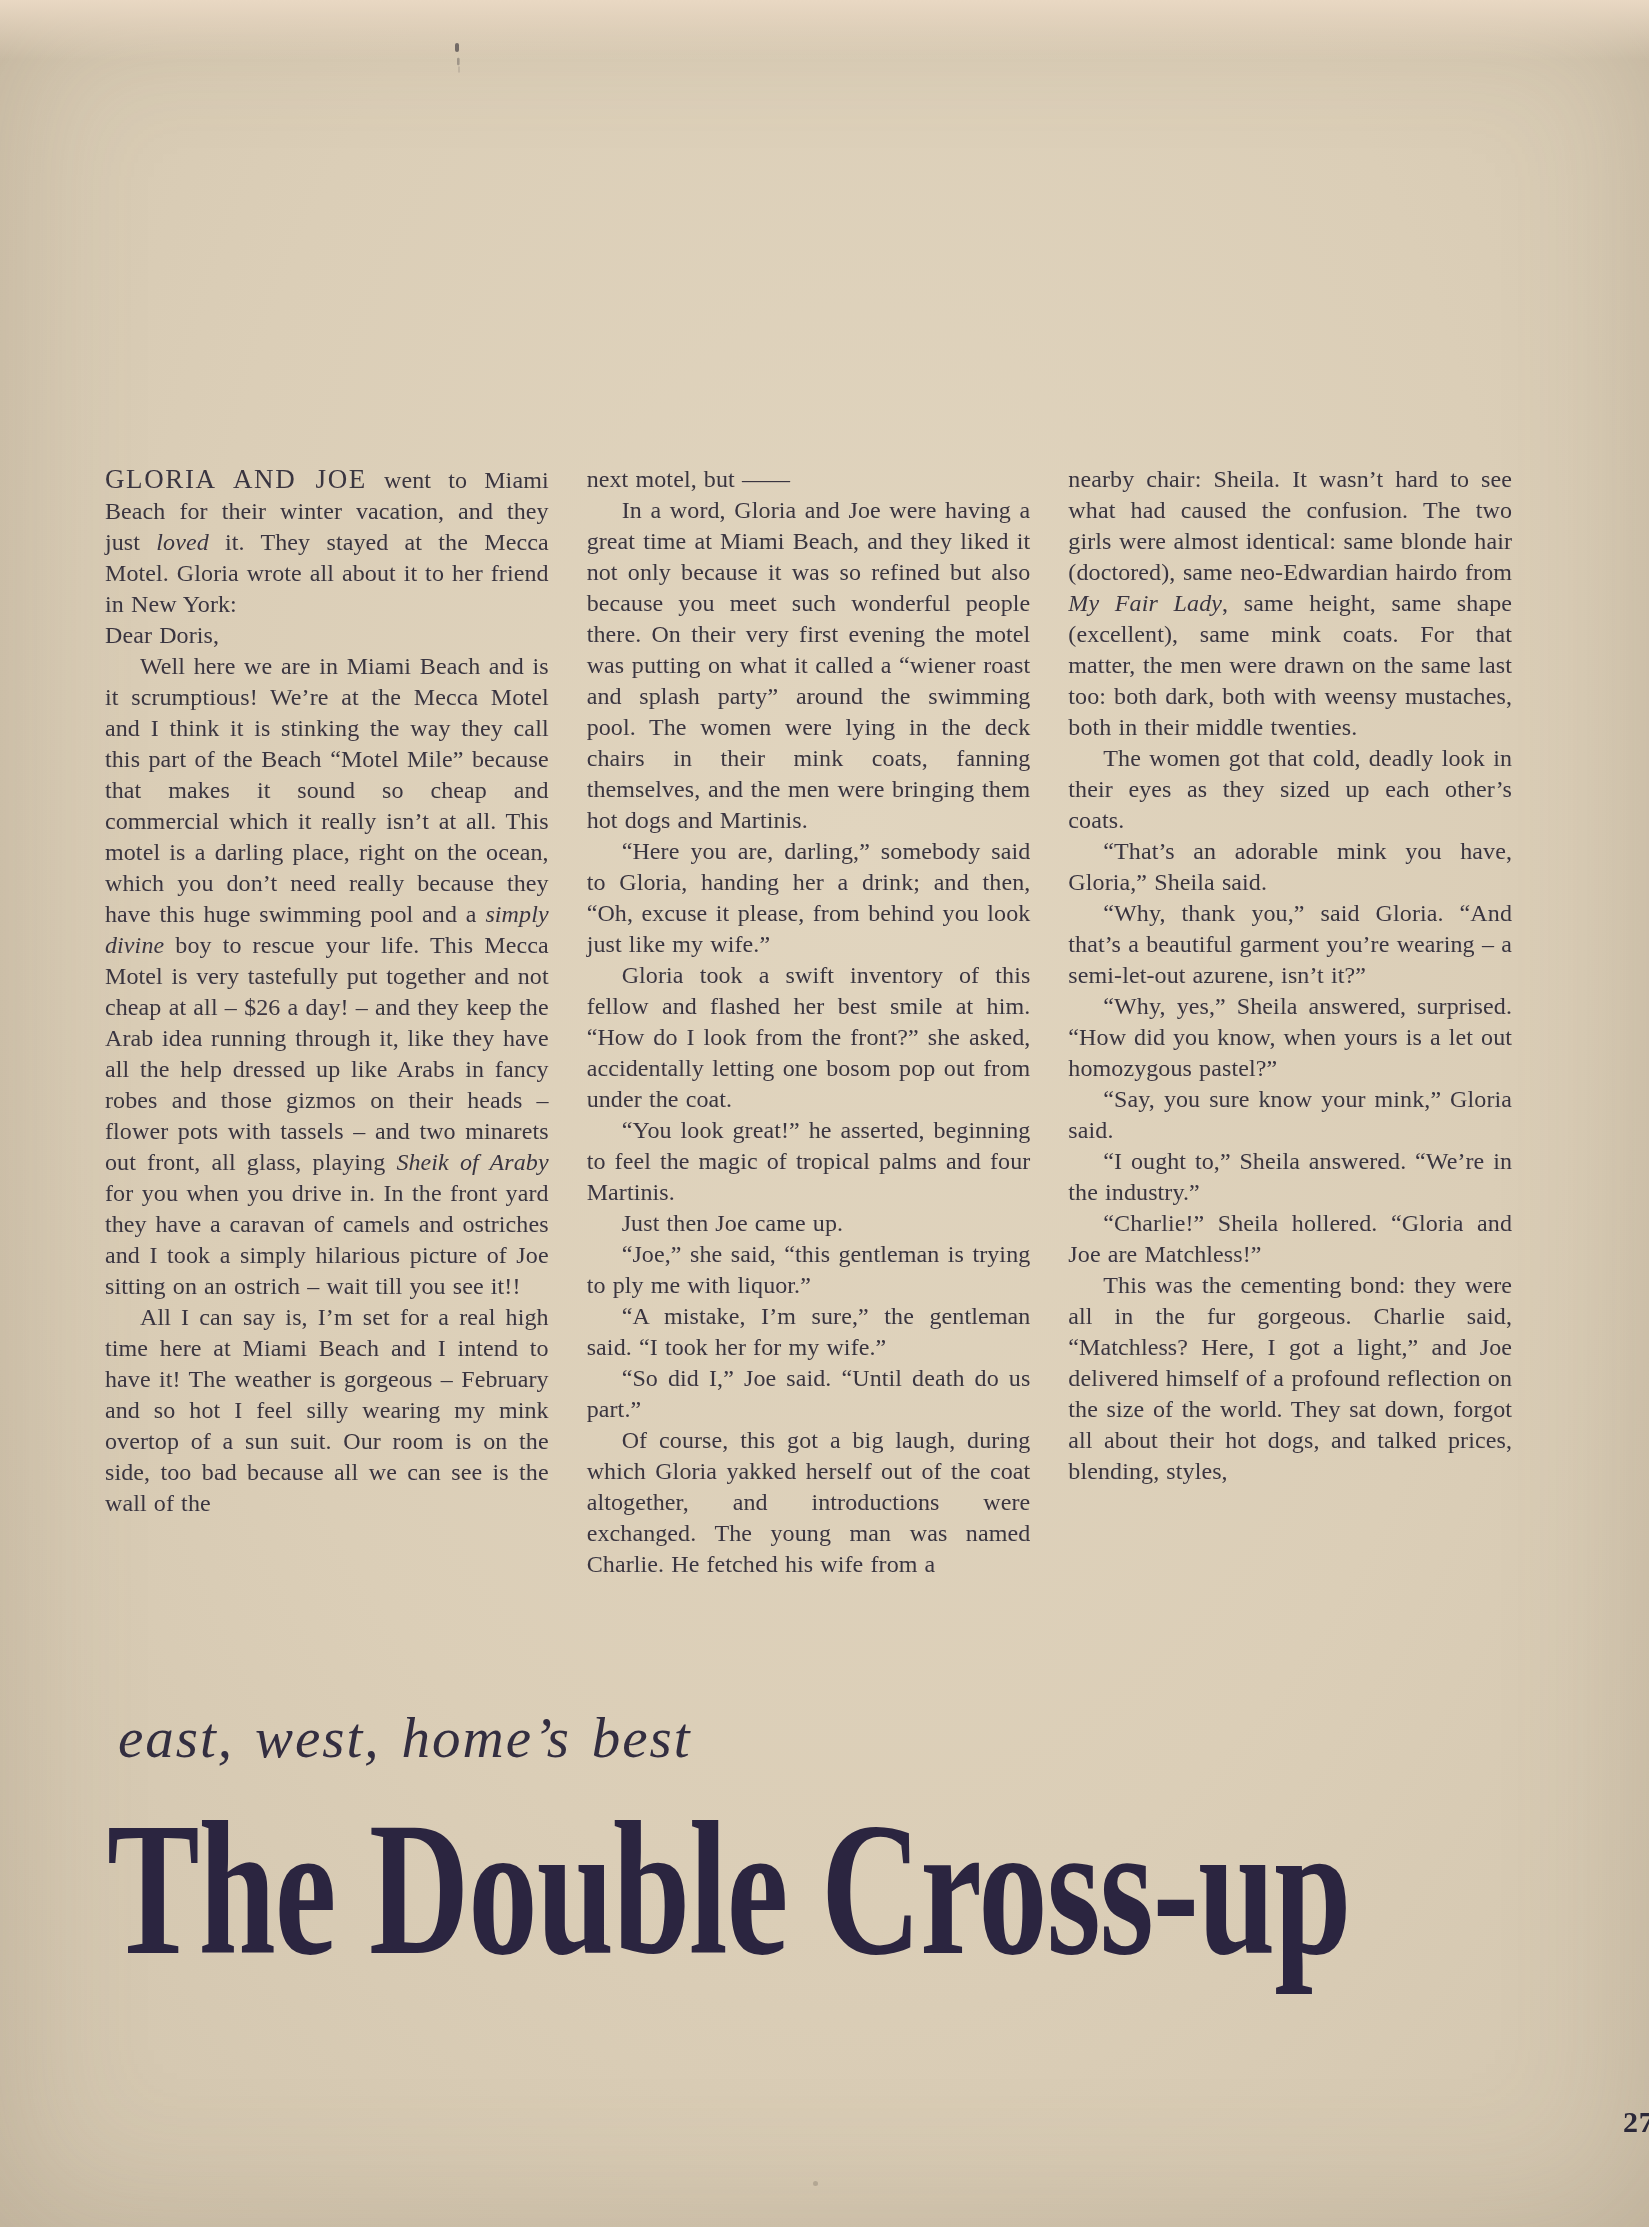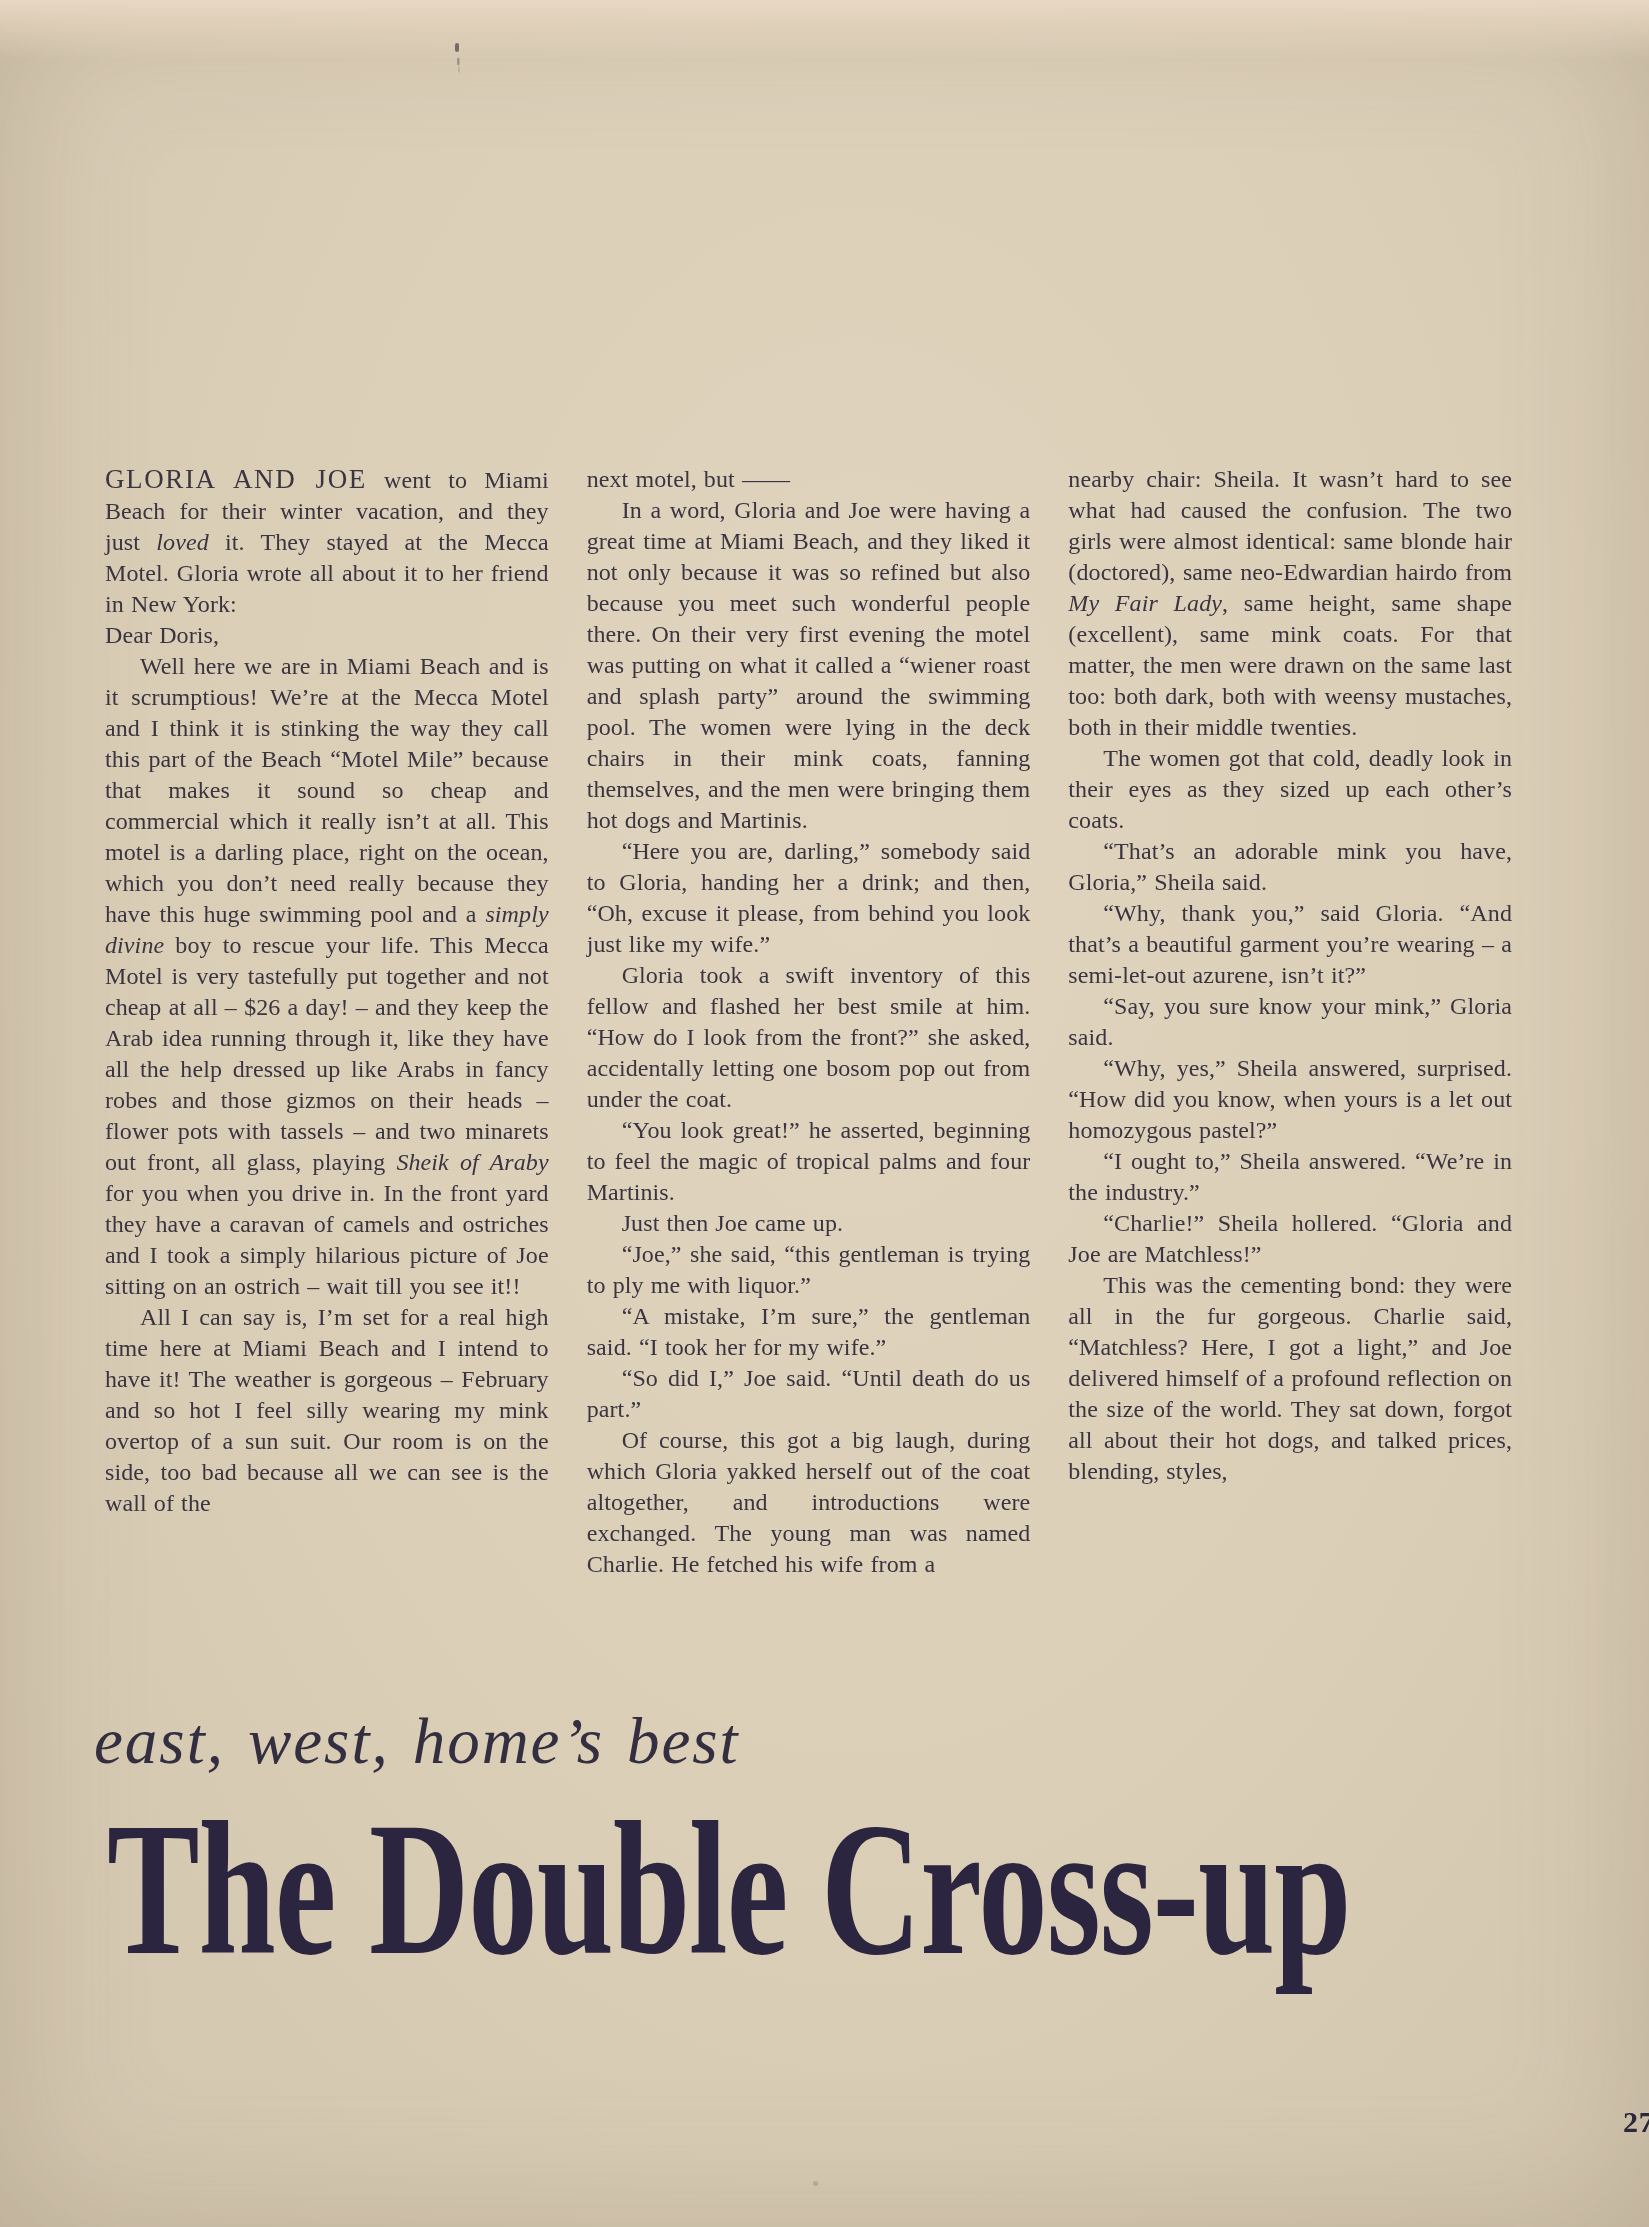--- a/index.html
+++ b/index.html
@@ -37,22 +37,22 @@
     color: #3a3540;
     letter-spacing: 0.1px;
     word-spacing: 1px;
   }
   .para { margin: 0; }
   .para.indent { text-indent: 35px; }
   .seg-italic { font-style: italic; }
   .seg-smallcaps { font-size: 27px; letter-spacing: 1.6px; }
   .kicker {
     position: absolute;
-    left: 94px; top: 1709px;
-    font-size: 65px;
+    left: 118px; top: 1709px;
+    font-size: 57px;
     font-style: italic;
     line-height: 1;
     letter-spacing: 2px;
     word-spacing: 4.7px;
     color: #332e40;
     white-space: nowrap;
     text-align: center;
   }
   .headline {
     position: absolute;
@@ -119,22 +119,22 @@
         <p class="para indent"><span class="seg-normal">“Joe,” she said, “this gentleman is trying to ply me with liquor.”</span></p>
         <p class="para indent"><span class="seg-normal">“A mistake, I’m sure,” the gentleman said. “I took her for my wife.”</span></p>
         <p class="para indent"><span class="seg-normal">“So did I,” Joe said. “Until death do us part.”</span></p>
         <p class="para indent"><span class="seg-normal">Of course, this got a big laugh, during which Gloria yakked herself out of the coat altogether, and introductions were exchanged. The young man was named Charlie. He fetched his wife from a</span></p>
       </div>
     <div class="col">
         <p class="para"><span class="seg-normal">nearby chair: Sheila. It wasn’t hard to see what had caused the confusion. The two girls were almost identical: same blonde hair (doctored), same neo-Edwardian hairdo from </span><span class="seg-italic">My Fair Lady</span><span class="seg-normal">, same height, same shape (excellent), same mink coats. For that matter, the men were drawn on the same last too: both dark, both with weensy mustaches, both in their middle twenties.</span></p>
         <p class="para indent"><span class="seg-normal">The women got that cold, deadly look in their eyes as they sized up each other’s coats.</span></p>
         <p class="para indent"><span class="seg-normal">“That’s an adorable mink you have, Gloria,” Sheila said.</span></p>
         <p class="para indent"><span class="seg-normal">“Why, thank you,” said Gloria. “And that’s a beautiful garment you’re wearing – a semi-let-out azurene, isn’t it?”</span></p>
+        <p class="para indent"><span class="seg-normal">“Why, yes,” Sheila answered, surprised. “How did you know, when yours is a let out homozygous pastel?”</span></p>
         <p class="para indent"><span class="seg-normal">“Say, you sure know your mink,” Gloria said.</span></p>
-        <p class="para indent"><span class="seg-normal">“Why, yes,” Sheila answered, surprised. “How did you know, when yours is a let out homozygous pastel?”</span></p>
         <p class="para indent"><span class="seg-normal">“I ought to,” Sheila answered. “We’re in the industry.”</span></p>
         <p class="para indent"><span class="seg-normal">“Charlie!” Sheila hollered. “Gloria and Joe are Matchless!”</span></p>
         <p class="para indent"><span class="seg-normal">This was the cementing bond: they were all in the fur gorgeous. Charlie said, “Matchless? Here, I got a light,” and Joe delivered himself of a profound reflection on the size of the world. They sat down, forgot all about their hot dogs, and talked prices, blending, styles,</span></p>
       </div>
   </div>
 
   <div class="kicker">east, west, home’s best</div>
 
   <h1 class="headline"><span class="headline-inner">The Double Cross-up</span></h1>
 

